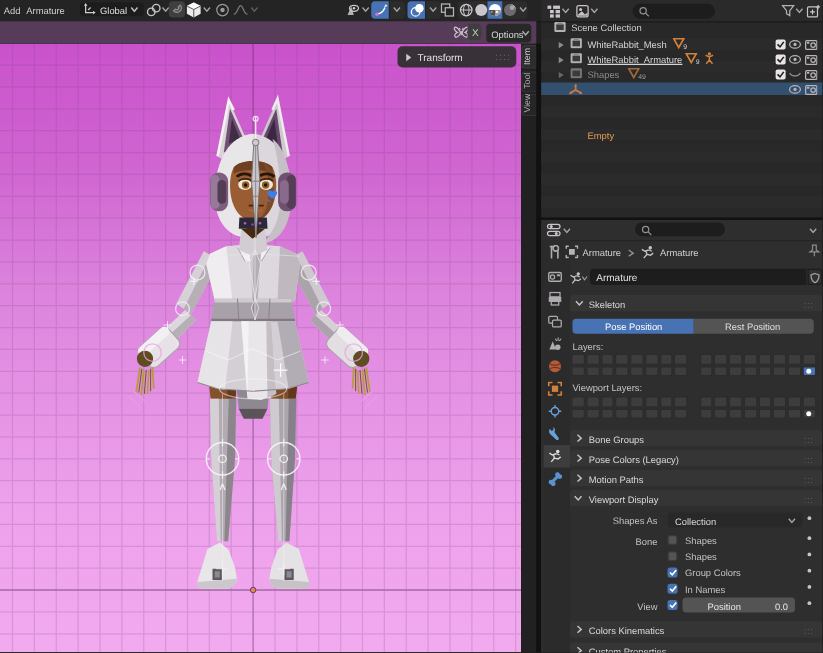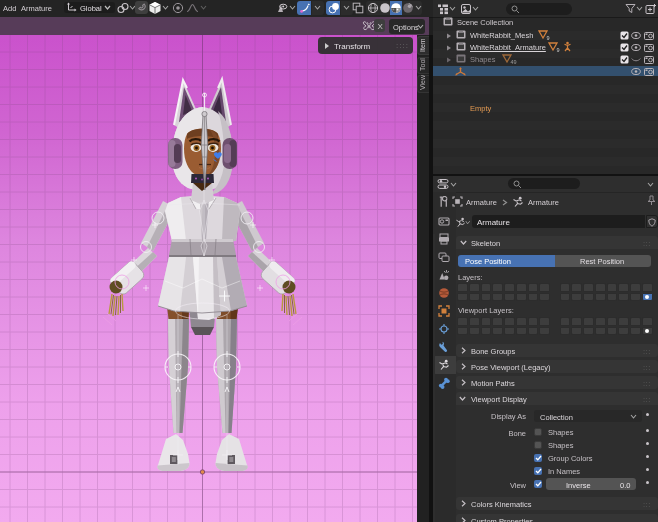--- a/index.html
+++ b/index.html
@@ -654,21 +654,21 @@
   <div class="abs" style="left:433px;top:234px;width:2px;height:288px;background:#2e2e2e;"></div>
   <div class="abs" style="left:456px;top:236px;width:202px;height:13px;background:#353535;border-radius:3px 3px 0 0;"></div>
   <svg class="abs" style="left:460px;top:240px;" width="7" height="5" viewBox="0 0 7 5">
       <path d="M0.8 1 L3.5 4 L6.2 1" stroke="#c5c0c5" stroke-width="1.2" fill="none"></path>
     </svg>
   <div class="abs txt" style="left:471px;top:239px;font-size:7.5px;color:#dcd8dc;">Skeleton</div>
   <div class="abs txt" style="left:643px;top:239px;font-size:7.5px;color:#5f5f5f;letter-spacing:0.5px;">:::</div>
 
   <div class="abs" style="left:458px;top:255px;width:96.5px;height:12px;background:#4772b3;border-radius:3px 0 0 3px;"></div>
   <div class="abs" style="left:554.5px;top:255px;width:96.5px;height:12px;background:#545454;border-radius:0 3px 3px 0;"></div>
-  <div class="abs txt" style="left:465px;top:257px;font-size:7.5px;color:#ffffff;">Pose Position</div>
+  <div class="abs txt" style="left:484px;top:257px;font-size:7.5px;color:#ffffff;">Pose Position</div>
   <div class="abs txt" style="left:580px;top:257px;font-size:7.5px;color:#e0dce0;">Rest Position</div>
 
   <div class="abs txt" style="left:458px;top:272.5px;font-size:7.5px;color:#c5c0c5;">Layers:</div>
   <div id="layers1">
       <div class="abs" style="left:457px;top:283px;width:10.75px;height:8.5px;background:#3d3d3d;border:1px solid #2c2c2c;box-sizing:border-box;border-radius:2px 2px 0 0;"></div>
       <div class="abs" style="left:468.75px;top:283px;width:10.75px;height:8.5px;background:#3d3d3d;border:1px solid #2c2c2c;box-sizing:border-box;border-radius:2px 2px 0 0;"></div>
       <div class="abs" style="left:480.5px;top:283px;width:10.75px;height:8.5px;background:#3d3d3d;border:1px solid #2c2c2c;box-sizing:border-box;border-radius:2px 2px 0 0;"></div>
       <div class="abs" style="left:492.25px;top:283px;width:10.75px;height:8.5px;background:#3d3d3d;border:1px solid #2c2c2c;box-sizing:border-box;border-radius:2px 2px 0 0;"></div>
       <div class="abs" style="left:504px;top:283px;width:10.75px;height:8.5px;background:#3d3d3d;border:1px solid #2c2c2c;box-sizing:border-box;border-radius:2px 2px 0 0;"></div>
       <div class="abs" style="left:515.75px;top:283px;width:10.75px;height:8.5px;background:#3d3d3d;border:1px solid #2c2c2c;box-sizing:border-box;border-radius:2px 2px 0 0;"></div>
@@ -741,38 +741,38 @@
   <svg class="abs" style="left:461px;top:347px;" width="5" height="7" viewBox="0 0 5 7">
       <path d="M1 0.8 L4 3.5 L1 6.2" stroke="#c5c0c5" stroke-width="1.2" fill="none"></path>
     </svg>
   <div class="abs txt" style="left:471px;top:347px;font-size:7.5px;color:#dcd8dc;">Bone Groups</div>
   <div class="abs txt" style="left:643px;top:347px;font-size:7.5px;color:#5f5f5f;letter-spacing:0.5px;">:::</div>
 
   <div class="abs" style="left:456px;top:360px;width:202px;height:13px;background:#353535;border-radius:3px;"></div>
   <svg class="abs" style="left:461px;top:363px;" width="5" height="7" viewBox="0 0 5 7">
       <path d="M1 0.8 L4 3.5 L1 6.2" stroke="#c5c0c5" stroke-width="1.2" fill="none"></path>
     </svg>
-  <div class="abs txt" style="left:471px;top:363px;font-size:7.5px;color:#dcd8dc;">Pose Viewport (Legacy)</div>
+  <div class="abs txt" style="left:471px;top:363px;font-size:7.5px;color:#dcd8dc;">Pose Colors (Legacy)</div>
   <div class="abs txt" style="left:643px;top:363px;font-size:7.5px;color:#5f5f5f;letter-spacing:0.5px;">:::</div>
 
   <div class="abs" style="left:456px;top:376px;width:202px;height:13px;background:#353535;border-radius:3px;"></div>
   <svg class="abs" style="left:461px;top:379px;" width="5" height="7" viewBox="0 0 5 7">
       <path d="M1 0.8 L4 3.5 L1 6.2" stroke="#c5c0c5" stroke-width="1.2" fill="none"></path>
     </svg>
   <div class="abs txt" style="left:471px;top:379px;font-size:7.5px;color:#dcd8dc;">Motion Paths</div>
   <div class="abs txt" style="left:643px;top:379px;font-size:7.5px;color:#5f5f5f;letter-spacing:0.5px;">:::</div>
 
   <div class="abs" style="left:456px;top:392px;width:202px;height:13px;background:#353535;border-radius:3px 3px 0 0;"></div>
   <svg class="abs" style="left:459px;top:396px;" width="7" height="5" viewBox="0 0 7 5">
       <path d="M0.8 1 L3.5 4 L6.2 1" stroke="#c5c0c5" stroke-width="1.2" fill="none"></path>
     </svg>
   <div class="abs txt" style="left:471px;top:395px;font-size:7.5px;color:#dcd8dc;">Viewport Display</div>
   <div class="abs txt" style="left:643px;top:395px;font-size:7.5px;color:#5f5f5f;letter-spacing:0.5px;">:::</div>
 
-  <div class="abs txt" style="right:132px;top:412px;font-size:7.5px;color:#c5c0c5;">Display As</div>
+  <div class="abs txt" style="right:132px;top:412px;font-size:7.5px;color:#c5c0c5;">Shapes As</div>
   <div class="abs" style="left:534px;top:410px;width:108px;height:12px;background:#282828;border-radius:3px;"></div>
   <div class="abs txt" style="left:540px;top:412.5px;font-size:7.5px;color:#dcd8dc;">Collection</div>
   <svg class="abs" style="left:630px;top:414px;" width="7" height="5" viewBox="0 0 7 5">
       <path d="M1 1 L3.5 4 L6 1" stroke="#a5a5a5" stroke-width="1.1" fill="none"></path>
     </svg>
   <div class="abs" style="left:646px;top:413px;width:3px;height:3px;border-radius:50%;background:#c9c4c9;"></div>
 
   <div class="abs txt" style="right:132px;top:428.5px;font-size:7.5px;color:#c5c0c5;">Bone</div>
   <div class="abs" style="left:534px;top:427.5px;width:8px;height:8px;background:#545454;border:1px solid #3a3a3a;border-radius:2px;box-sizing:border-box;"></div>
   <div class="abs txt" style="left:548px;top:428px;font-size:7.5px;color:#c5c0c5;">Shapes</div>
@@ -795,21 +795,21 @@
     </svg>
   <div class="abs txt" style="left:548px;top:467px;font-size:7.5px;color:#c5c0c5;">In Names</div>
   <div class="abs" style="left:646px;top:468px;width:3px;height:3px;border-radius:50%;background:#c9c4c9;"></div>
 
   <div class="abs txt" style="right:132px;top:481px;font-size:7.5px;color:#c5c0c5;">View</div>
   <div class="abs" style="left:534px;top:479.5px;width:8px;height:8px;background:#4772b3;border-radius:2px;"></div>
   <svg class="abs" style="left:535px;top:480.5px;" width="7" height="6" viewBox="0 0 7 6">
       <path d="M1 3 L2.8 4.8 L6 1" stroke="#ffffff" stroke-width="1.3" fill="none"></path>
     </svg>
   <div class="abs" style="left:546px;top:478px;width:90px;height:12px;background:#545454;border-radius:3px;"></div>
-  <div class="abs txt" style="left:566px;top:480.5px;font-size:7.5px;color:#e8e4e8;">Inverse</div>
+  <div class="abs txt" style="left:566px;top:480.5px;font-size:7.5px;color:#e8e4e8;">Position</div>
   <div class="abs txt" style="left:620px;top:480.5px;font-size:7.5px;color:#e8e4e8;">0.0</div>
   <div class="abs" style="left:646px;top:481px;width:3px;height:3px;border-radius:50%;background:#c9c4c9;"></div>
 
   <div class="abs" style="left:456px;top:497px;width:202px;height:13px;background:#353535;border-radius:3px;"></div>
   <svg class="abs" style="left:461px;top:500px;" width="5" height="7" viewBox="0 0 5 7">
       <path d="M1 0.8 L4 3.5 L1 6.2" stroke="#c5c0c5" stroke-width="1.2" fill="none"></path>
     </svg>
   <div class="abs txt" style="left:471px;top:500px;font-size:7.5px;color:#dcd8dc;">Colors Kinematics</div>
   <div class="abs txt" style="left:643px;top:500px;font-size:7.5px;color:#5f5f5f;letter-spacing:0.5px;">:::</div>
 

